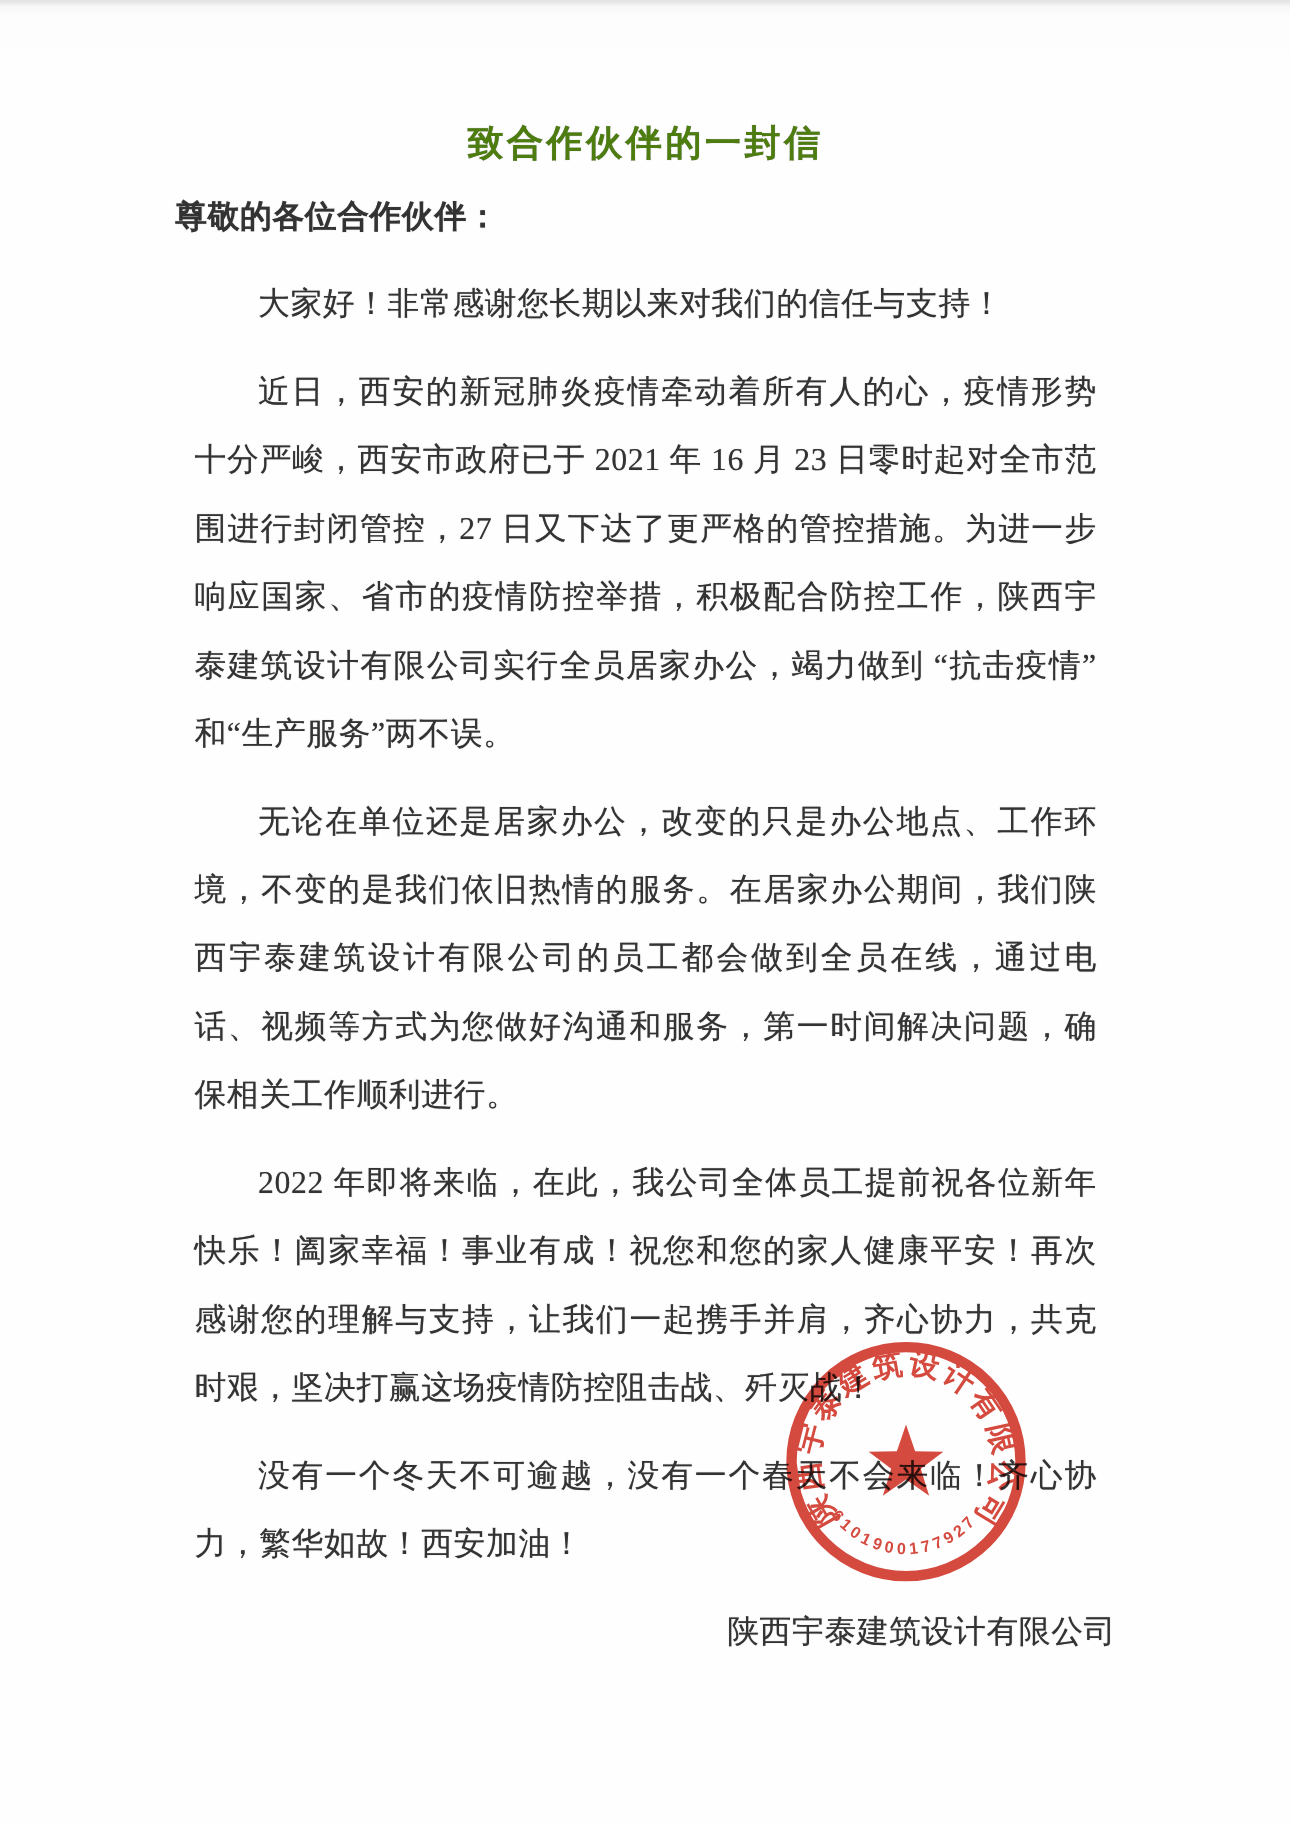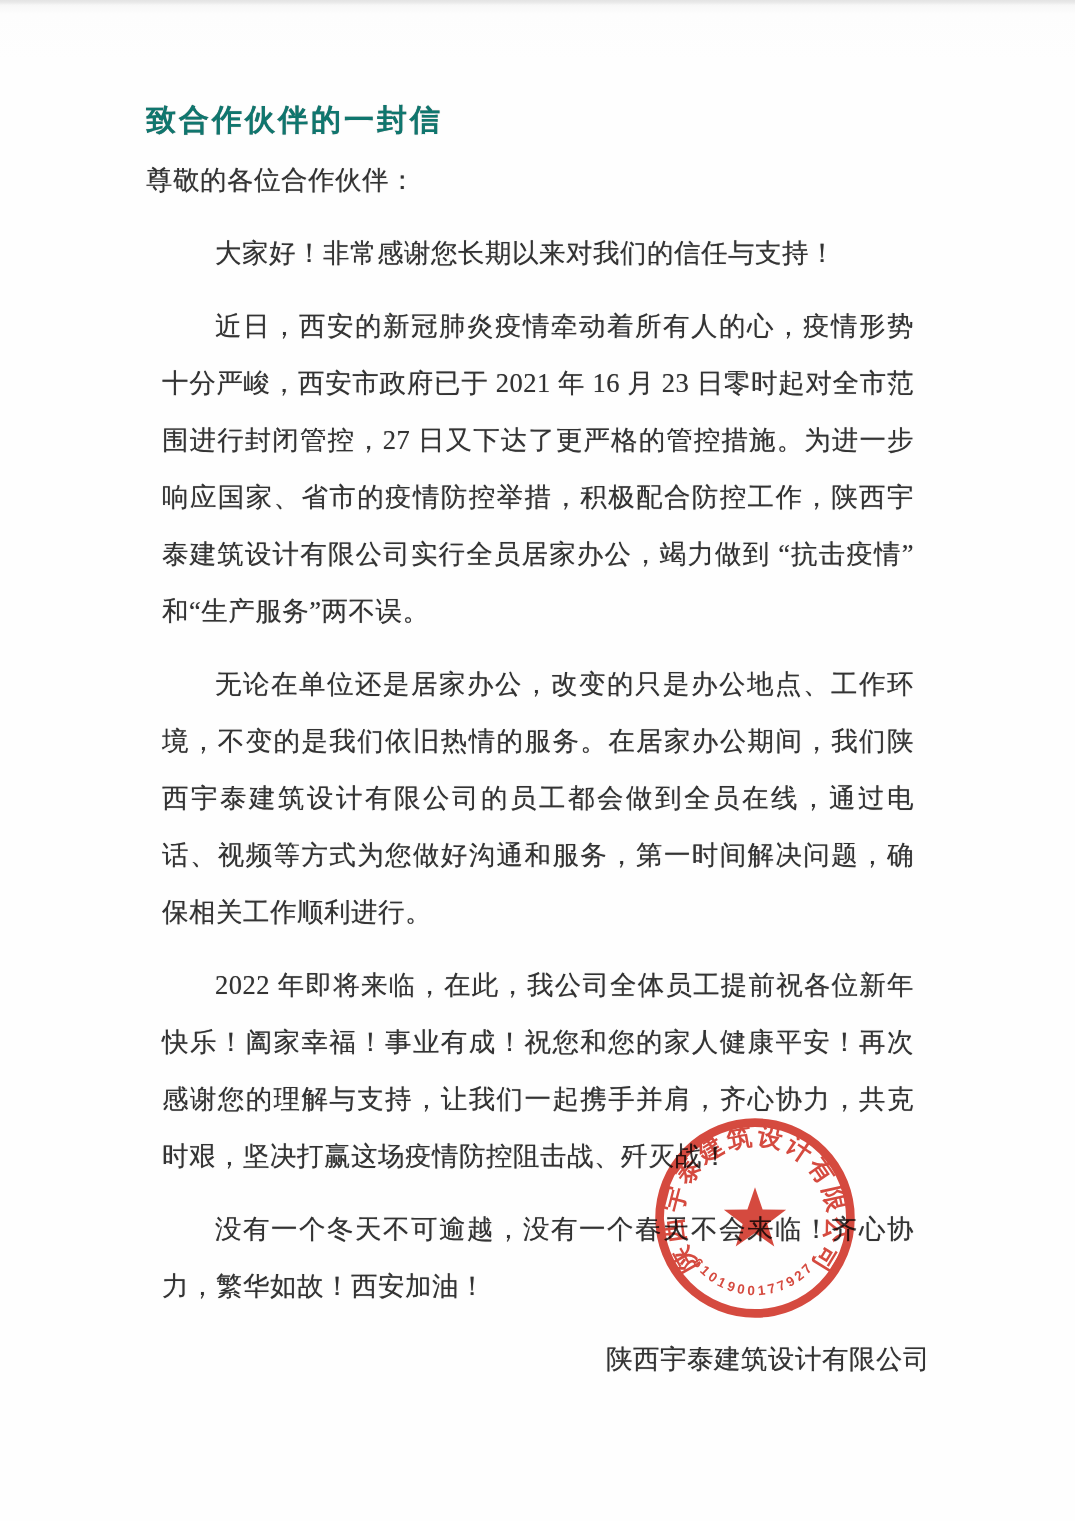--- a/index.html
+++ b/index.html
@@ -16,31 +16,31 @@
   .letter {
     position: relative;
     padding: 0 145px 0 146px;
     text-shadow: 0 0 0.7px rgba(40,40,40,0.55);
   }
   .letter-title {
     margin: 102px 0 0 0;
     font-size: 30px;
     line-height: 36px;
     font-weight: bold;
-    text-align: left;
+    text-align: center;
     letter-spacing: 3px;
-    color: #0f766e;
+    color: #4d7c0f;
     font-family: "Liberation Sans", "DejaVu Sans", sans-serif;
   }
   .body-text {
     font-size: 26.5px;
     line-height: 57px;
     letter-spacing: 0.5px;
   }
-  .salutation { margin: 14px 0 0 0; }
+  .salutation { margin: 14px 0 0 0; font-weight: bold; }
   .para {
     margin: 16px;
     text-indent: 2em;
     text-align: justify;
   }
   .signature {
     margin: 0;
     text-align: right;
   }
   .date-line {

